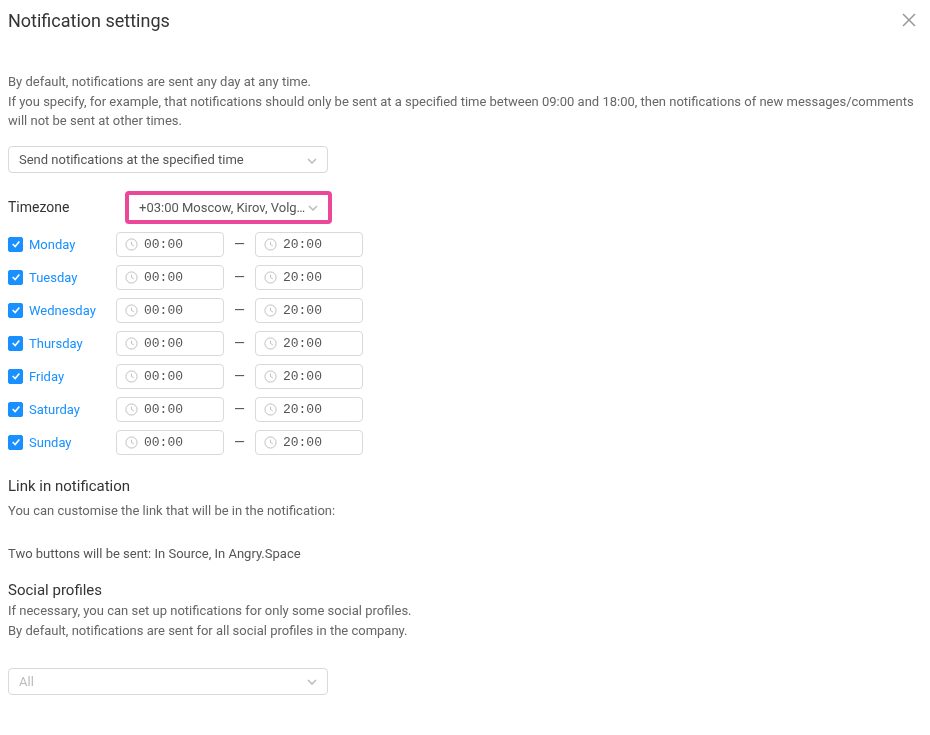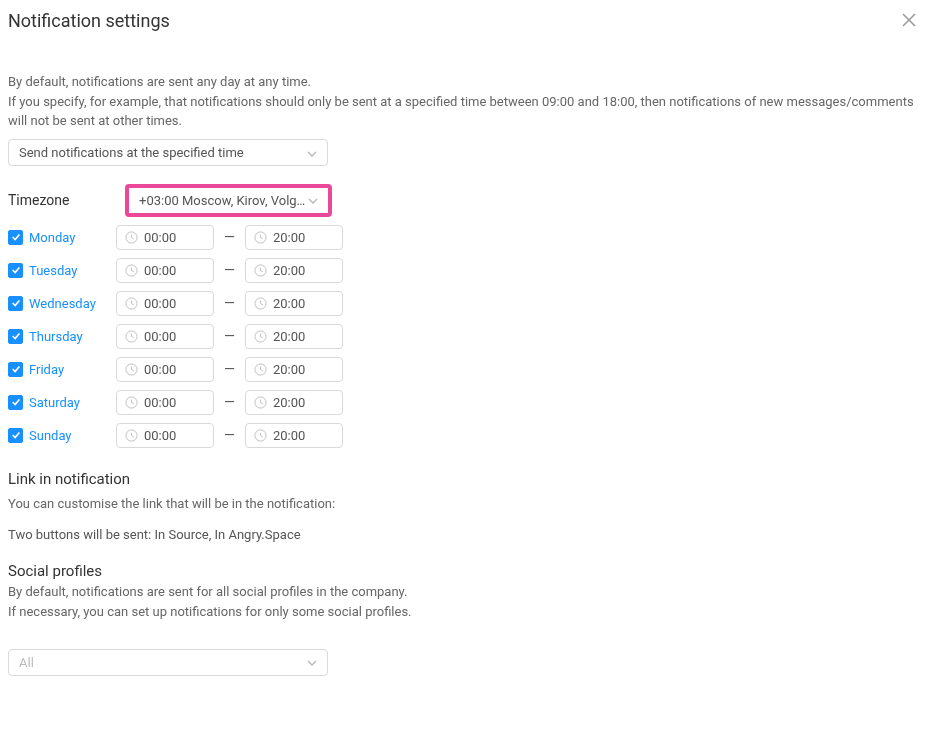--- a/index.html
+++ b/index.html
@@ -44,21 +44,21 @@
       line-height: 1.5;
     }
     .select-box {
       border: 1px solid #d9d9d9;
       border-radius: 4px;
       padding: 5px 10px;
       width: 320px;
       display: flex;
       justify-content: space-between;
       align-items: flex-end;
-      margin-top: 8px;
+      margin-top: 15px;
       color: #555;
       cursor: pointer;
       font-size: 13px;
     }
     .chevron {
       color: #bbb;
       font-size: 11px;
     }
     .tz-row {
       display: flex;
@@ -119,26 +119,27 @@
     }
     .day-label {
       color: #1890ff;
       font-size: 13px;
       cursor: pointer;
     }
     .time-input {
       border: 1px solid #d9d9d9;
       border-radius: 4px;
       padding: 4px 8px;
-      width: 98px;
+      width: 108px;
       display: flex;
       align-items: center;
       gap: 6px;
       color: #555;
       font-size: 13px;
+      font-family: Liberation Mono, monospace;
     }
     .clock-icon {
       width: 13px;
       height: 13px;
       flex-shrink: 0;
     }
     .dash {
       color: #555;
       padding: 0 2px;
     }
@@ -180,21 +181,21 @@
     .radio-label {
       font-size: 14px;
       color: #333;
     }
     .radio-label.active {
       color: #1890ff;
     }
     .radio-hint {
       font-size: 13px;
       color: #555;
-      margin-top: 14px;
+      margin-top: 26px;
     }
     .social-section {
       margin-top: 20px;
     }
     .all-select {
       border: 1px solid #d9d9d9;
       border-radius: 4px;
       padding: 5px 10px;
       width: 320px;
       display: flex;
@@ -422,22 +423,22 @@
   </div>
 
 <div class="link-section">
   <div class="section-title">Link in notification</div>
   <div class="section-desc" style="margin-top:6px">You can customise the link that will be in the notification:</div>
   <div class="radio-hint">Two buttons will be sent: In Source, In Angry.Space</div>
 </div>
 
 <div class="social-section">
   <div class="section-title">Social profiles</div>
+  <div class="section-desc">If necessary, you can set up notifications for only some social profiles.</div>
   <div class="section-desc">By default, notifications are sent for all social profiles in the company.</div>
-  <div class="section-desc">If necessary, you can set up notifications for only some social profiles.</div>
   <div class="all-select">
     <span>All</span>
     <span class="chevron">
       <svg width="10" height="6" viewBox="0 0 10 6" fill="none" stroke="#bbb" stroke-width="1.5">
           <path d="M1 1 L5 5 L9 1"></path>
         </svg>
     </span>
   </div>
 </div>
 

